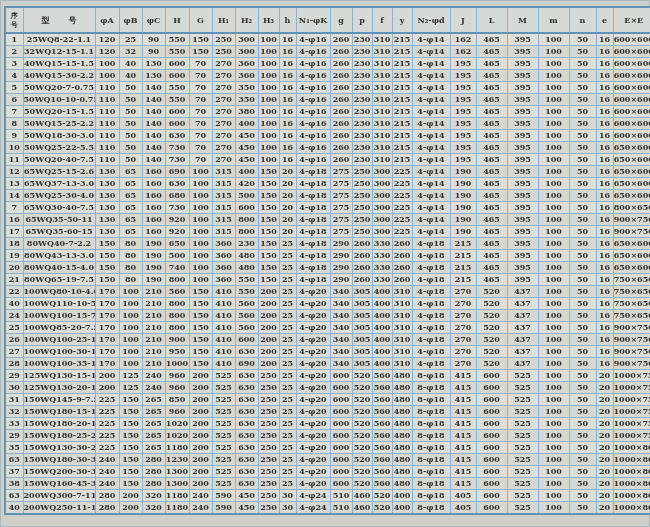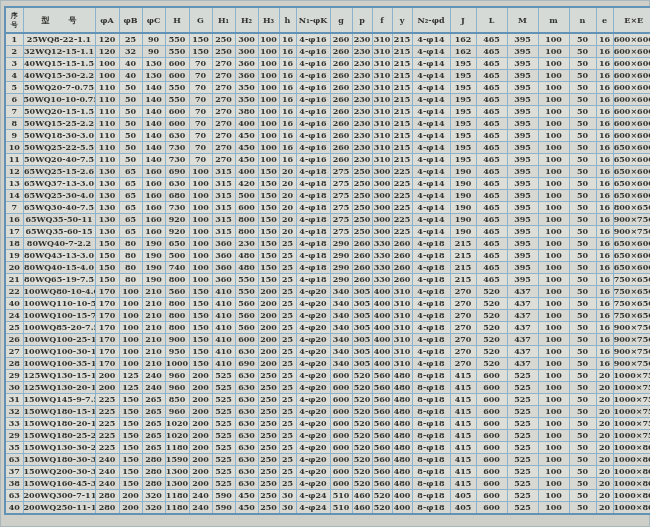--- a/index.html
+++ b/index.html
@@ -1026,21 +1026,21 @@
           <td>50</td>
           <td>20</td>
           <td>1000×800</td>
         </tr>
         <tr>
           <td>63</td>
           <td class="model">150WQ180-30-30</td>
           <td>240</td>
           <td>150</td>
           <td>280</td>
-          <td>1590</td>
+          <td>1230</td>
           <td>200</td>
           <td>525</td>
           <td>630</td>
           <td>250</td>
           <td>25</td>
           <td>4-φ20</td>
           <td>600</td>
           <td>520</td>
           <td>560</td>
           <td>480</td>

